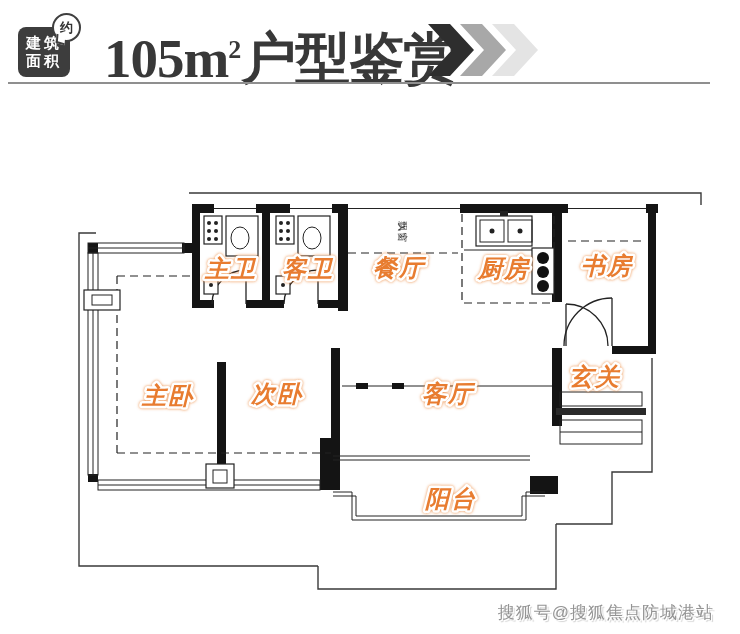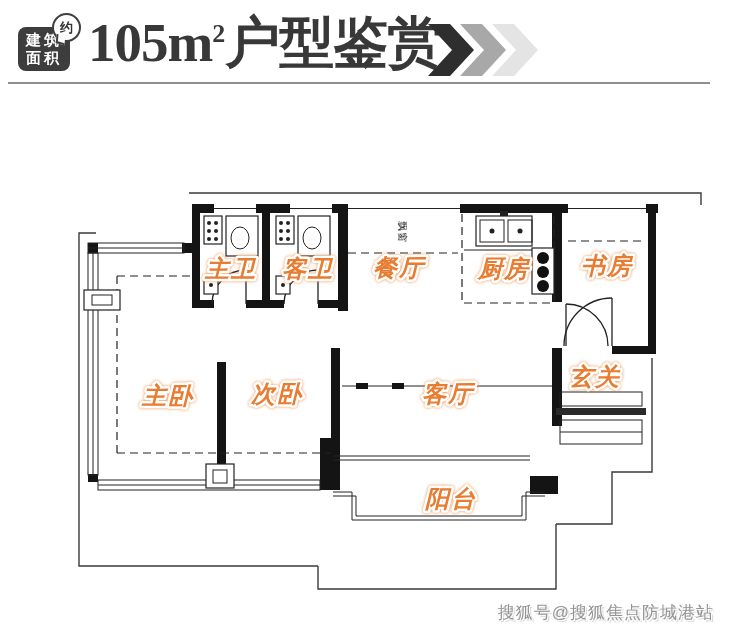--- a/index.html
+++ b/index.html
@@ -1,30 +1,30 @@
 <!DOCTYPE html>
 <html><head>
 <meta charset="utf-8">
 <style>
   html,body{margin:0;padding:0;background:#ffffff;}
   .page{position:relative;width:740px;height:634px;background:#ffffff;overflow:hidden;
         font-family:"Liberation Sans","DejaVu Sans",sans-serif;}
 
   
   .header{position:absolute;left:0;top:0;width:740px;height:84px;}
-  .badge{position:absolute;left:18px;top:27px;width:52px;height:44px;background:#3d3d3d;
+  .badge{position:absolute;left:18px;top:27px;width:52px;height:50px;background:#3d3d3d;
          border-radius:8px;color:#fff;font-weight:bold;font-size:15px;letter-spacing:3px;
          display:flex;flex-direction:column;align-items:center;justify-content:center;line-height:1.2;}
   .badge-bubble{position:absolute;left:52px;top:13px;width:25px;height:25px;border-radius:50%;
          background:#fff;border:2px solid #3f3f3f;color:#333;font-size:13px;font-weight:bold;
          display:flex;align-items:center;justify-content:center;z-index:2;}
   .badge-bubble::after{content:"";position:absolute;left:2px;bottom:-4px;width:7px;height:7px;
          background:#fff;border-left:2px solid #3f3f3f;border-bottom:2px solid #3f3f3f;
          transform:rotate(15deg) skew(10deg);}
-  .title{position:absolute;left:88px;top:6px;margin:0;color:#383838;
+  .title{position:absolute;left:88px;top:6px;margin:16px;color:#383838;
          font-family:"Liberation Serif","DejaVu Serif",serif;font-weight:700;font-size:55px;
          letter-spacing:-1px;white-space:nowrap;}
   .title sup{font-size:26px;letter-spacing:0;}
   .chevrons{position:absolute;left:428px;top:24px;}
   .divider{position:absolute;left:8px;top:82px;width:702px;height:2px;background:#8f8f8f;}
 
   
   .plan{position:absolute;left:0;top:0;}
   .wall{fill:#141414;stroke:none;}
   .thin{stroke:#222;stroke-width:1.3;fill:none;}

